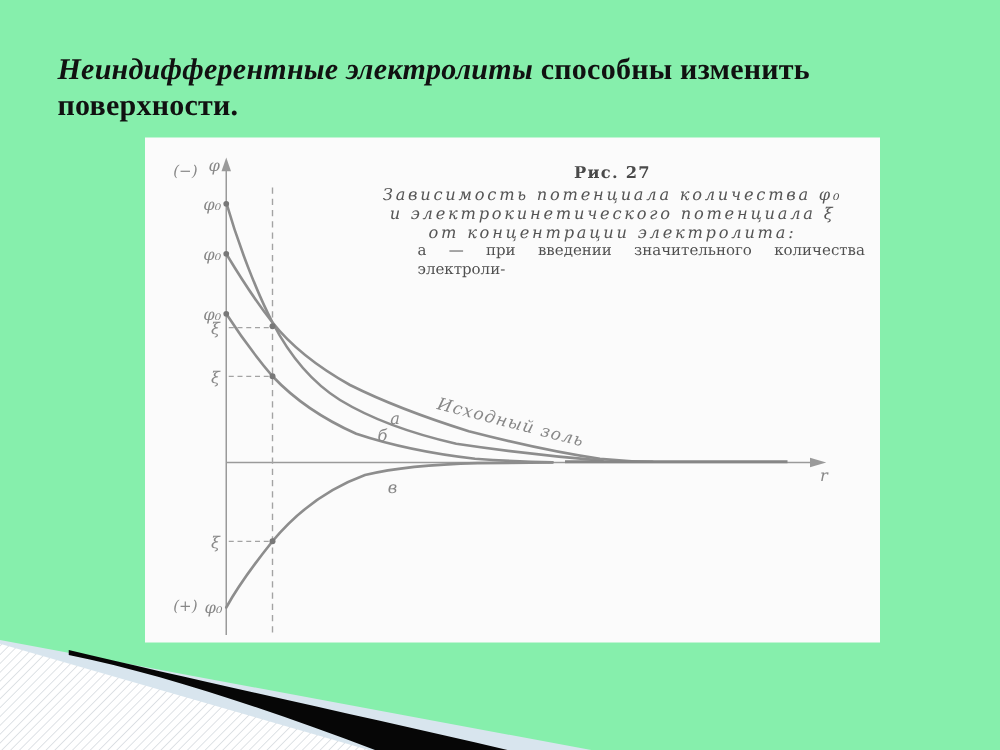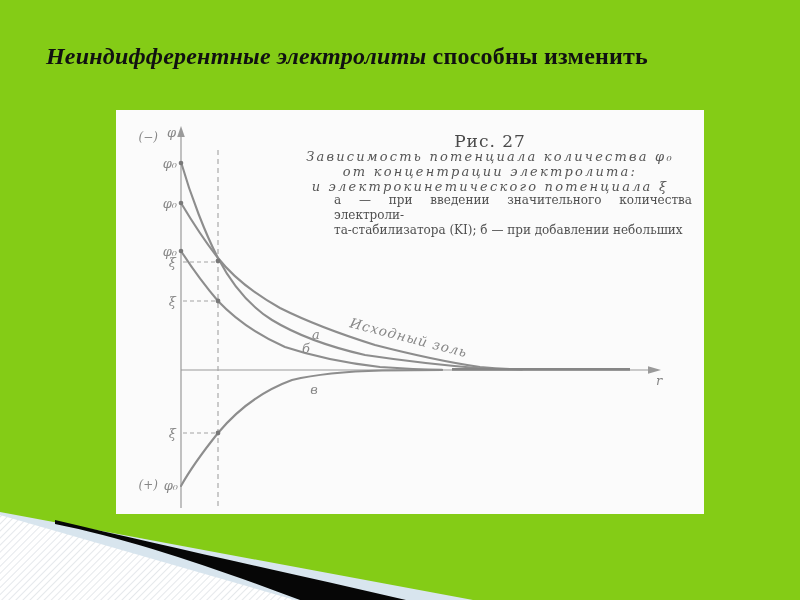--- a/index.html
+++ b/index.html
@@ -1,28 +1,28 @@
 <!DOCTYPE html>
 <html><head>
 <meta charset="utf-8">
 <style>
   html,body{margin:0;padding:0;}
   body{width:800px;height:600px;overflow:hidden;background:#ffffff;position:relative;
        font-family:"Liberation Serif", serif;}
-  .slide{position:absolute;inset:0;background:#84cc16;}
+  .slide{position:absolute;inset:0;background:#86efac;}
 
   .title{position:absolute;left:46px;top:42px;width:700px;
          font-family:"Liberation Serif", serif;font-size:24px;font-weight:bold;
          color:#111;line-height:29px;letter-spacing:.2px;}
   .title .em{font-style:italic;}
 
   .scan-bg{position:absolute;left:116px;top:110px;width:588px;height:404px;background:#fbfbfb;}
 
   .fig-label{position:absolute;left:300px;top:131px;width:380px;text-align:center;
-             font-family:"DejaVu Serif", serif;font-size:17px;font-weight:normal;
+             font-family:"DejaVu Serif", serif;font-size:13px;font-weight:bold;
              letter-spacing:1px;color:#4a4a4a;}
   .fig-subtitle{position:absolute;left:300px;top:149px;width:380px;text-align:center;
                 font-family:"DejaVu Serif", serif;font-style:italic;font-size:13px;
                 letter-spacing:2.2px;color:#555;line-height:15px;}
   .fig-desc{position:absolute;left:334px;top:193px;width:358px;
             font-family:"DejaVu Serif", serif;font-size:12px;color:#4f4f4f;line-height:15px;}
   .fig-desc .desc-line{text-align:justify;text-align-last:justify;}
   .fig-desc .desc-line:last-child{text-align-last:left;}
 
   svg.graph{position:absolute;left:120px;top:115px;}
@@ -31,35 +31,34 @@
   svg text{font-family:"DejaVu Serif", serif;fill:#878787;}
   .glabel{font-style:italic;font-size:13px;}
   .gsign{font-style:italic;font-size:12px;}
   .gsol{font-style:italic;font-size:13.5px;letter-spacing:1px;}
 </style>
 </head>
 <body>
 
 <div class="slide">
 
-  <div class="title"><span class="em">Неиндифферентные электролиты</span><span> способны изменить</span><br></div>
+  <div class="title"><span class="em">Неиндифферентные электролиты</span><span> способны изменить</span><br><span>поверхности.</span></div>
 
   <div class="scan-bg"></div>
 
   <div class="fig-label">Рис. 27</div>
 
   <div class="fig-subtitle">
     <div>Зависимость потенциала количества φ₀</div>
+    <div>и электрокинетического потенциала ξ</div>
     <div>от концентрации электролита:</div>
-    <div>и электрокинетического потенциала ξ</div>
   </div>
 
   <div class="fig-desc">
     <div class="desc-line">а — при введении значительного количества электроли-</div>
-    <div class="desc-line">та-стабилизатора (KI); б — при добавлении небольших</div>
   </div>
 
   <svg class="graph" width="580" height="400" viewBox="120 115 580 400">
 
     <line x1="181" y1="134" x2="181" y2="508" stroke="#9a9a9a" stroke-width="1.2"></line>
     <polygon points="181,126 177.2,137 184.8,137" fill="#9a9a9a"></polygon>
     <line x1="181" y1="370" x2="650" y2="370" stroke="#9a9a9a" stroke-width="1.1"></line>
     <polygon points="661,370 648,366.2 648,373.8" fill="#9a9a9a"></polygon>
 
     <line x1="218" y1="150" x2="218" y2="506" stroke="#a3a3a3" stroke-width="1.1" stroke-dasharray="5 4"></line>

